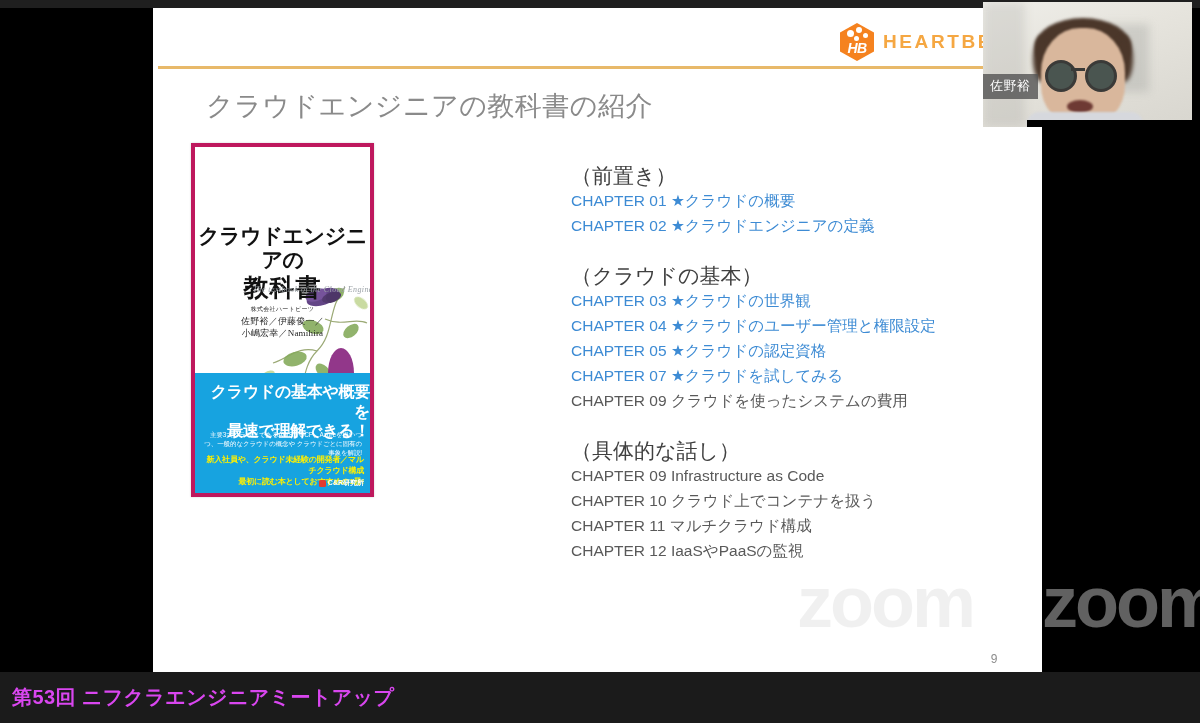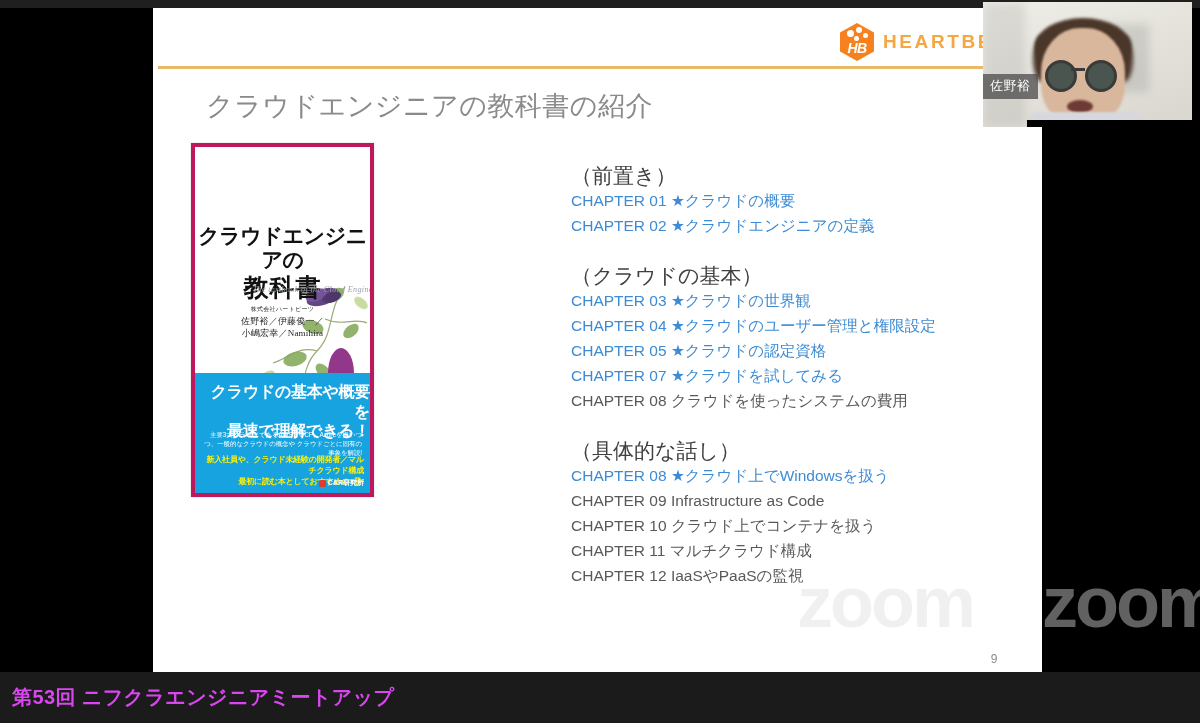--- a/index.html
+++ b/index.html
@@ -217,27 +217,26 @@
           <div class="ch hl">CHAPTER 02 ★クラウドエンジニアの定義</div>
         </div>
         <div class="sp"></div>
 
         <div>
           <div class="grp">（クラウドの基本）</div>
           <div class="ch hl">CHAPTER 03 ★クラウドの世界観</div>
           <div class="ch hl">CHAPTER 04 ★クラウドのユーザー管理と権限設定</div>
           <div class="ch hl">CHAPTER 05 ★クラウドの認定資格</div>
           <div class="ch hl">CHAPTER 07 ★クラウドを試してみる</div>
-          <div class="ch">CHAPTER 08 クラウドを使ったシステムの費用</div>
+          <div class="ch">CHAPTER 09 クラウドを使ったシステムの費用</div>
         </div>
         <div class="sp"></div>
 
         <div>
           <div class="grp">（具体的な話し）</div>
-          <div class="ch hl">CHAPTER 08 ★クラウド上でWindowsを扱う</div>
           <div class="ch">CHAPTER 09 Infrastructure as Code</div>
           <div class="ch">CHAPTER 10 クラウド上でコンテナを扱う</div>
           <div class="ch">CHAPTER 11 マルチクラウド構成</div>
           <div class="ch">CHAPTER 12 IaaSやPaaSの監視</div>
         </div>
 
         <div class="note"></div>
 
         <div class="pageno">9</div>
       </div>

